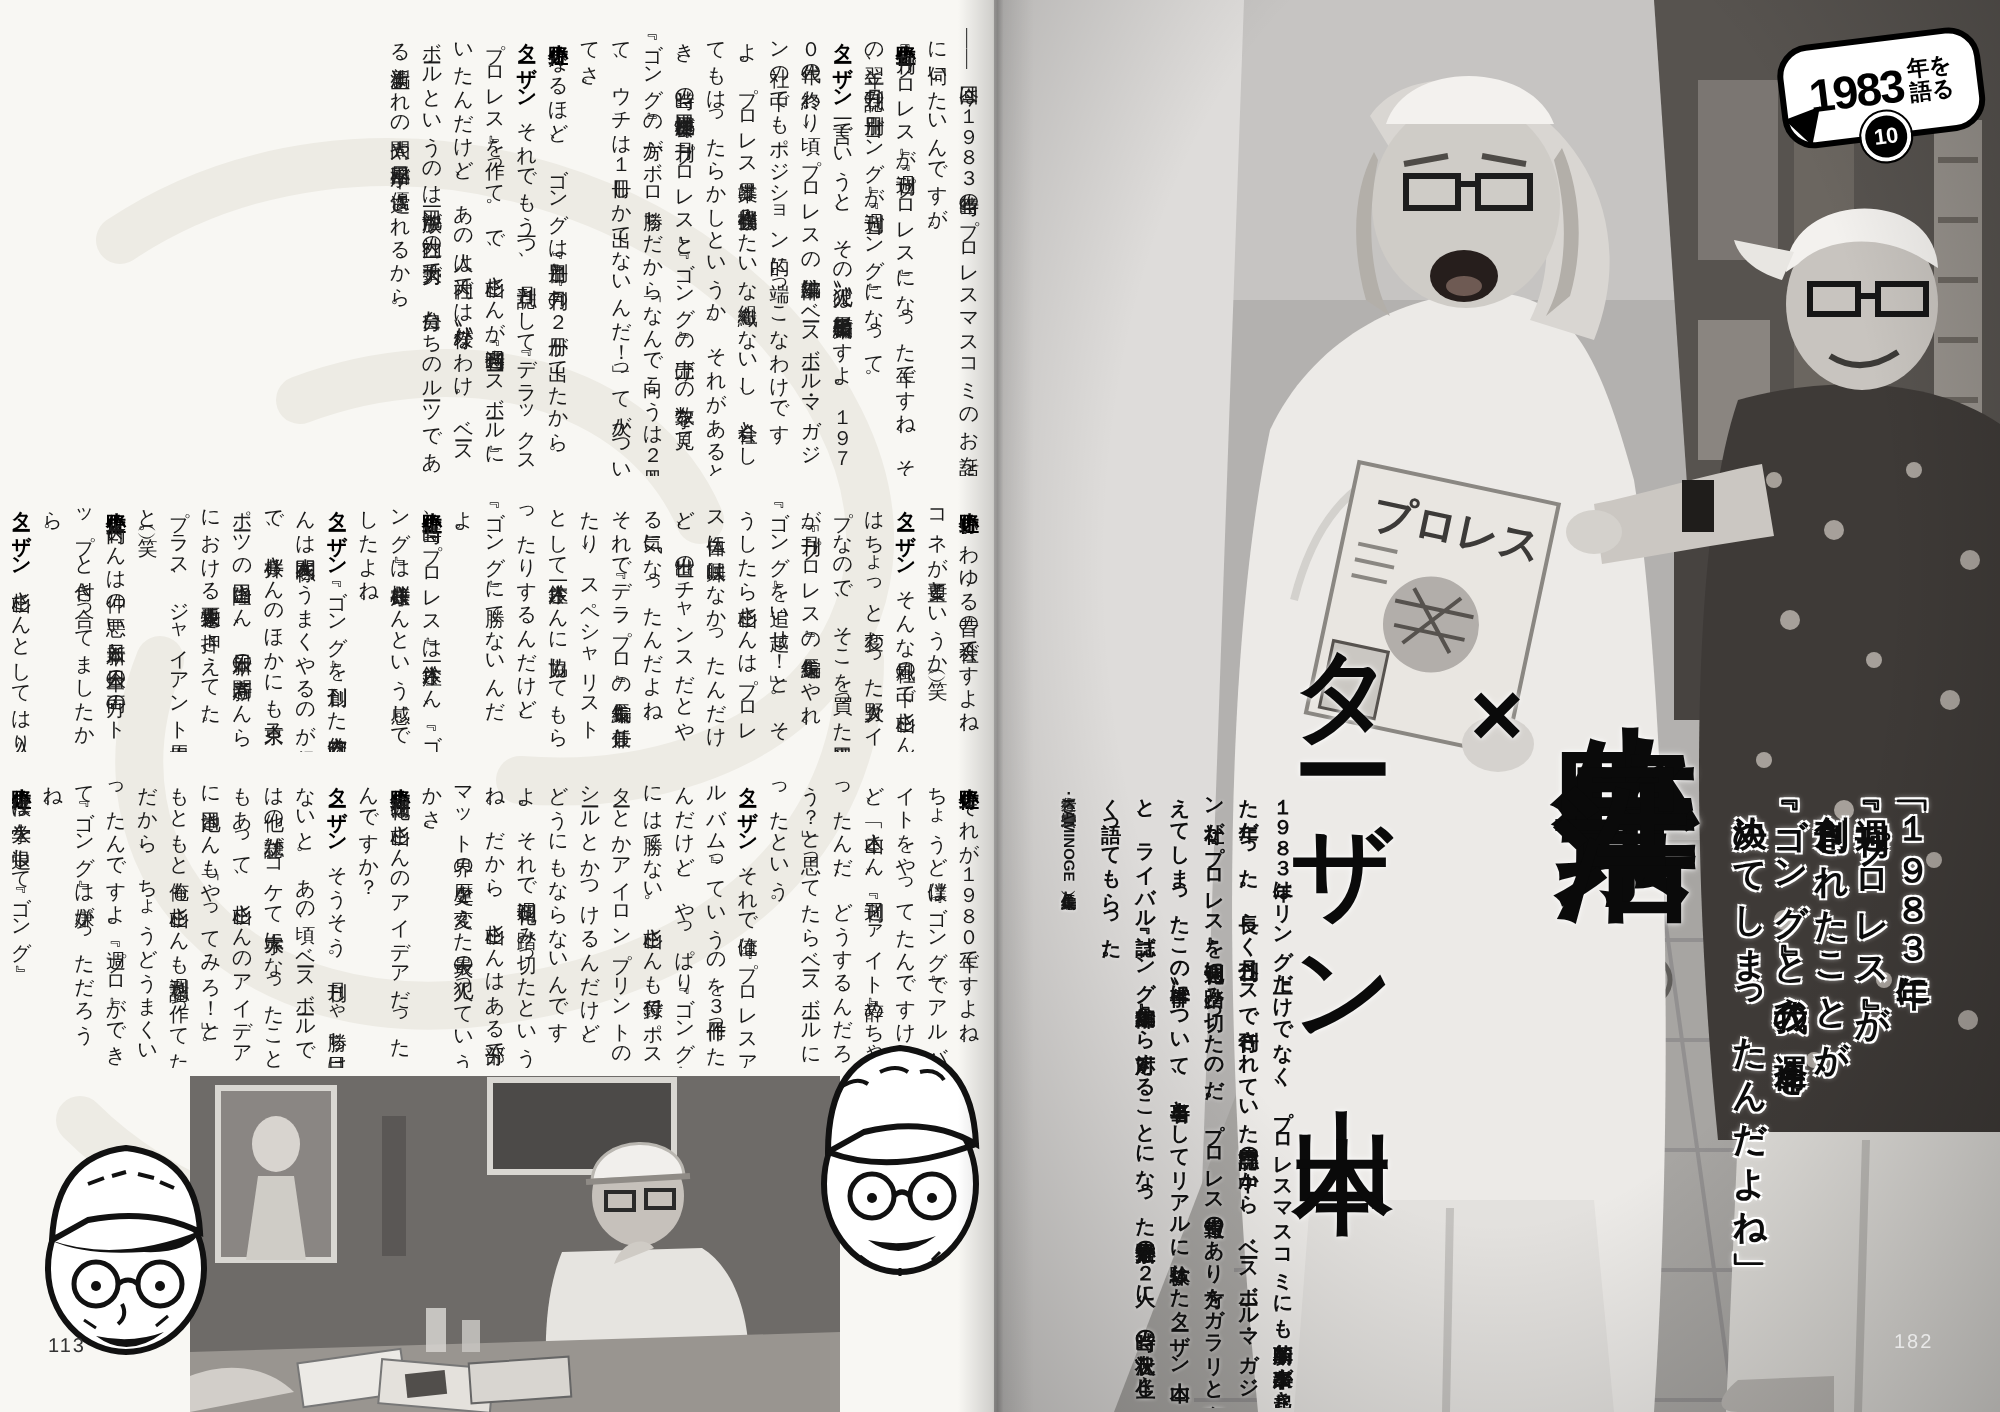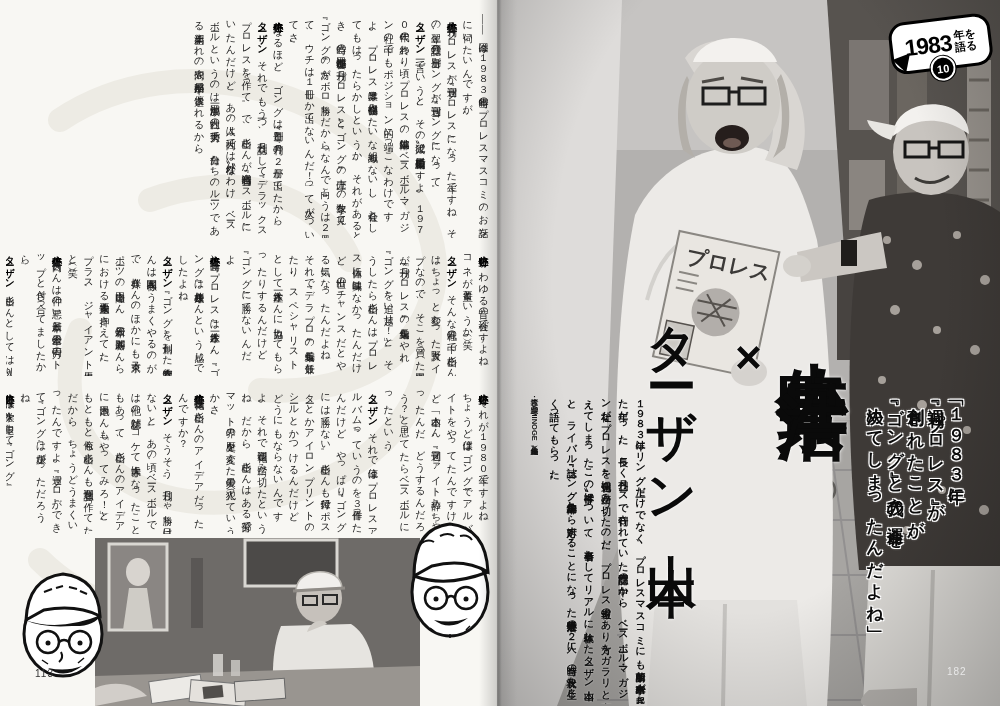--- a/index.html
+++ b/index.html
@@ -13,21 +13,21 @@
         font-size:10px;line-height:1.58;letter-spacing:0.4px;color:#1b1b1b;}
   .band p{margin:0;}
   .spk{font-family:"Liberation Sans","DejaVu Sans",sans-serif;font-weight:bold;margin-inline-end:4px;color:#000;}
   #band1{top:14px;height:224px;}
   #band2{top:248px;height:128px;}
   #band3{top:386px;height:148px;}
   #watermark{position:absolute;left:0;top:0;}
   #cafe-photo{position:absolute;left:95px;top:538px;width:325px;height:168px;}
   #caricature-left{position:absolute;left:14px;top:560px;width:98px;height:130px;}
   #caricature-right{position:absolute;left:406px;top:514px;width:88px;height:132px;}
-  #pagenum-left{position:absolute;left:35px;top:668px;font-size:10px;color:#333;letter-spacing:1px;}
+  #pagenum-left{position:absolute;left:24px;top:668px;font-size:10px;color:#333;letter-spacing:1px;}
   
   #crease{position:absolute;left:479px;top:0;width:38px;height:706px;z-index:40;pointer-events:none;
           background:linear-gradient(90deg,rgba(0,0,0,0) 0%,rgba(0,0,0,.16) 45%,rgba(0,0,0,.28) 52%,rgba(0,0,0,.10) 60%,rgba(0,0,0,0) 100%);}
   
   #page-right{position:absolute;left:497px;top:0;width:503px;height:706px;background:#9a9a9a;overflow:hidden;}
   #street-photo{position:absolute;left:0;top:0;}
   #vignette{position:absolute;left:0;top:0;width:503px;height:706px;
             background:radial-gradient(ellipse at 50% 40%,rgba(0,0,0,0) 55%,rgba(0,0,0,.25) 100%);}
   
   #badge{position:absolute;right:10px;top:18px;width:100px;height:58px;transform:rotate(-7deg);z-index:30;}

